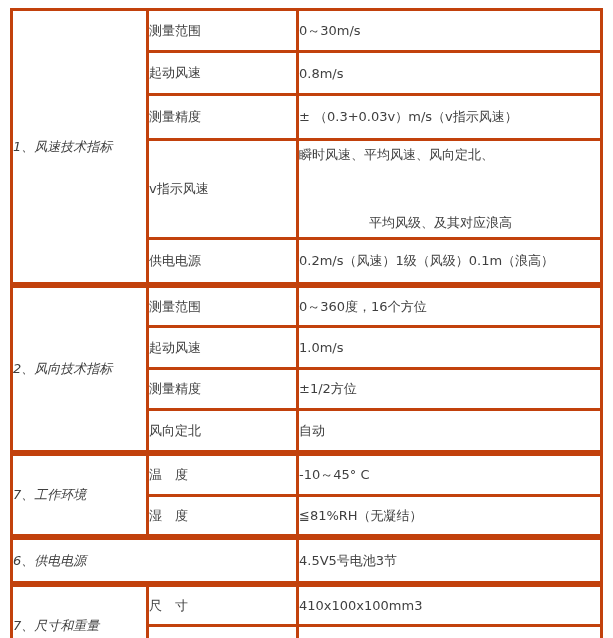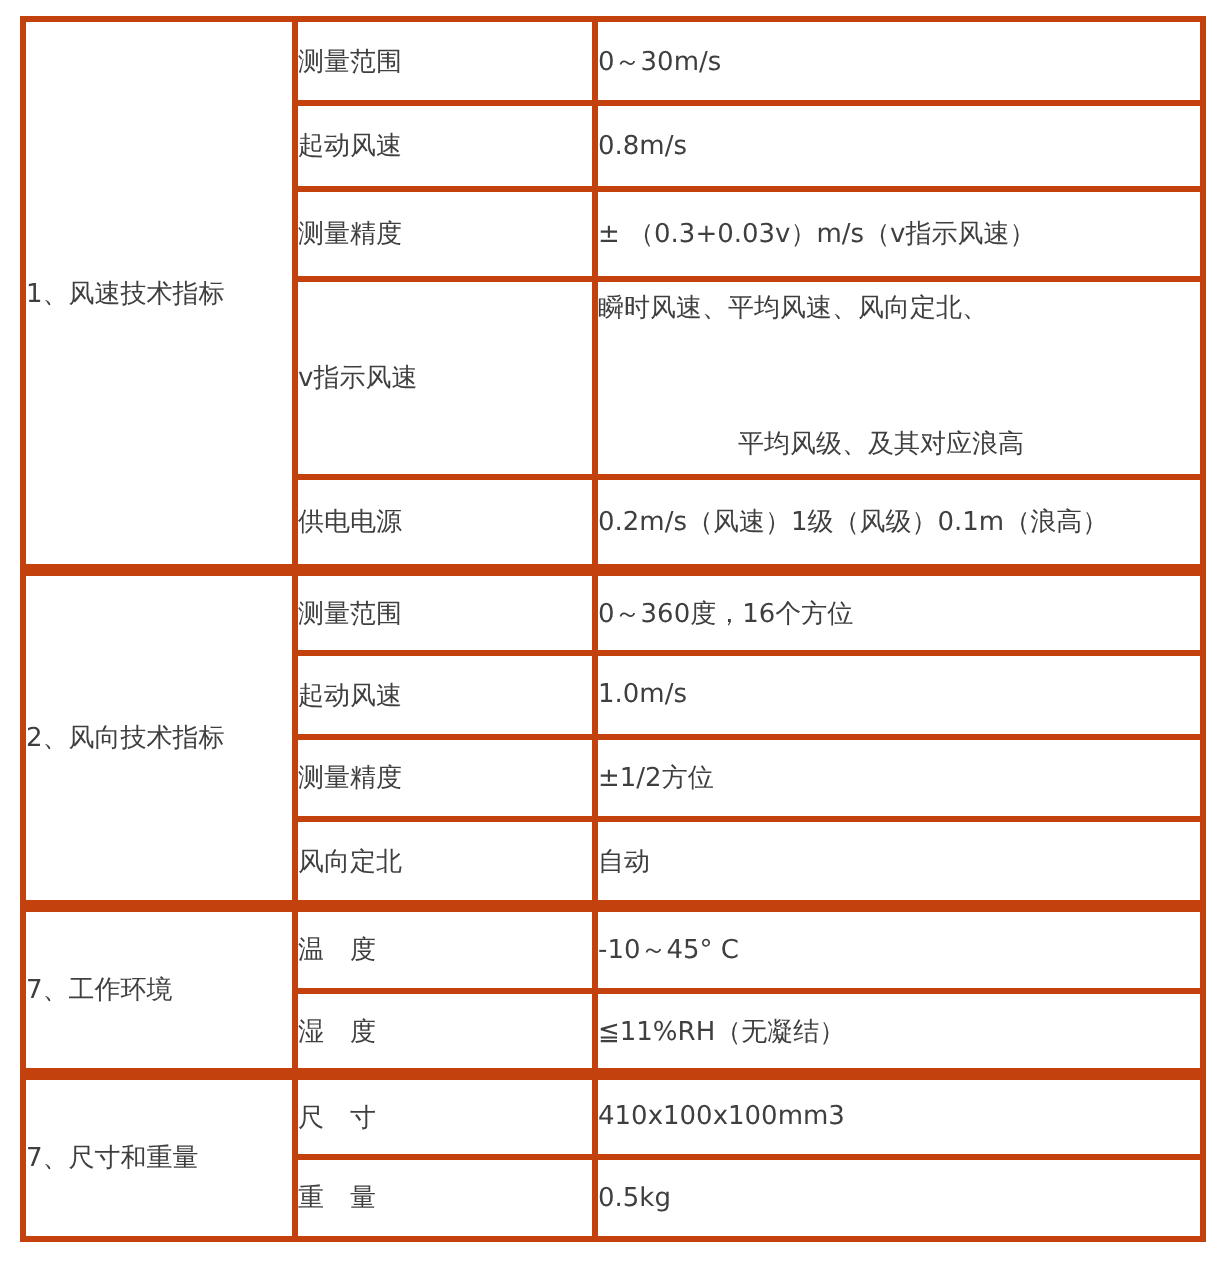--- a/index.html
+++ b/index.html
@@ -22,21 +22,21 @@
     width: 590px;
   }
   table.grp td {
     border: 3px solid #c2410c;
     vertical-align: middle;
     font-size: 13px;
     padding: 0;
     overflow: hidden;
     white-space: nowrap;
   }
-  td.title-cell { padding-left: 12px; }
+  td.title-cell { padding-left: 12px; font-style: italic; }
   td.param-cell { padding-left: 12px; }
   td.value-cell { padding-left: 15px; }
   td.value-multiline { white-space: normal; }
   .vline { line-height: 28px; }
   .vline.indent { padding-left: 70px; margin-top: 40px; }
   tr.h40 { height: 40px; }
   tr.h41 { height: 41px; }
   tr.h42 { height: 42px; }
   tr.h43 { height: 43px; }
   tr.h44 { height: 44px; }
@@ -116,25 +116,38 @@
         <col style="width:304px">
       </colgroup>
     <tbody>
         <tr class="h41">
       <td class="title-cell" rowspan="2">7、工作环境</td>
       <td class="param-cell">温　度</td>
       <td class="value-cell">-10～45° C</td>
     </tr>
     <tr class="h40">
       <td class="param-cell">湿　度</td>
-      <td class="value-cell">≦11%RH（无凝结）</td>
+      <td class="value-cell">≦81%RH（无凝结）</td>
     </tr>
   </tbody>
     </table>
 
+  <table class="grp">
+    <colgroup>
+        <col style="width:136px">
+        <col style="width:150px">
+        <col style="width:304px">
+      </colgroup>
+    <tbody>
+        <tr class="h44">
+      <td class="title-cell" colspan="2">6、供电电源</td>
+      <td class="value-cell">4.5V5号电池3节</td>
+    </tr>
+  </tbody>
+    </table>
 
   <table class="grp">
     <colgroup>
         <col style="width:136px">
         <col style="width:150px">
         <col style="width:304px">
       </colgroup>
     <tbody>
         <tr class="h40">
       <td class="title-cell" rowspan="2">7、尺寸和重量</td>

